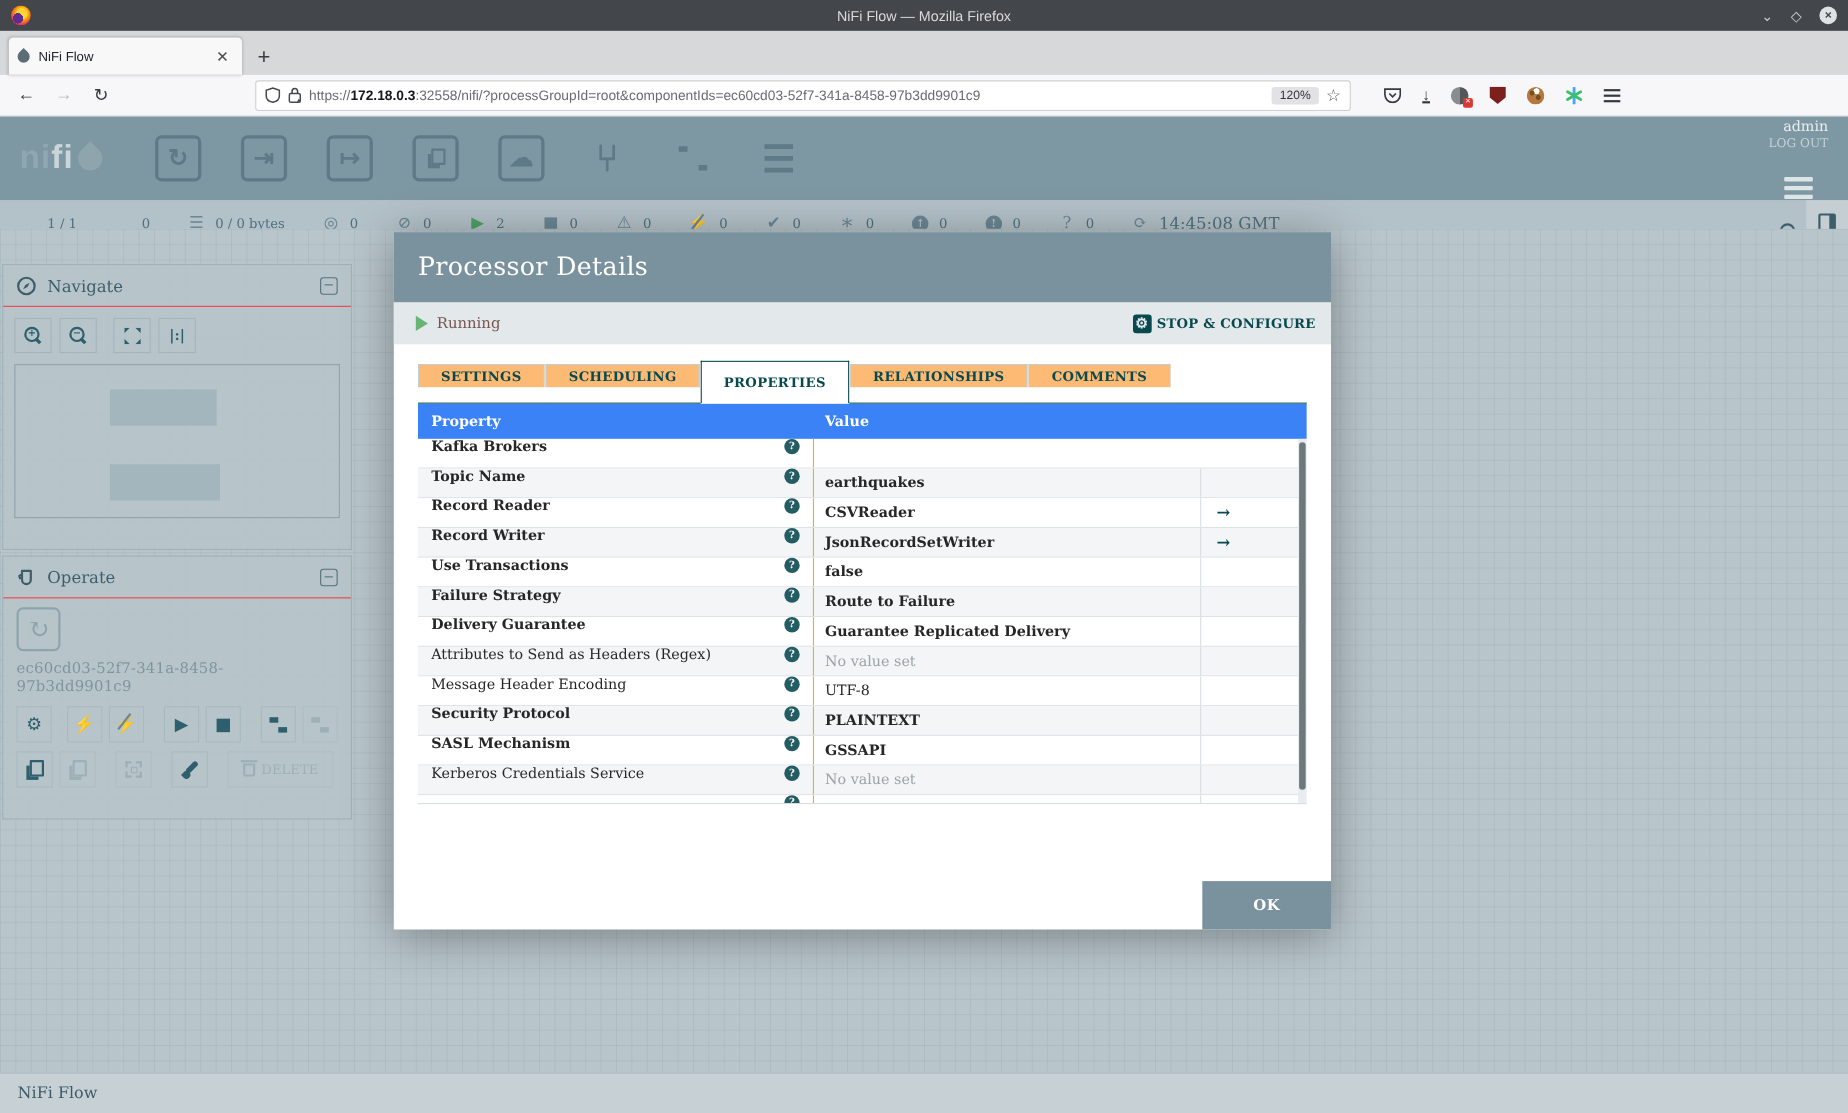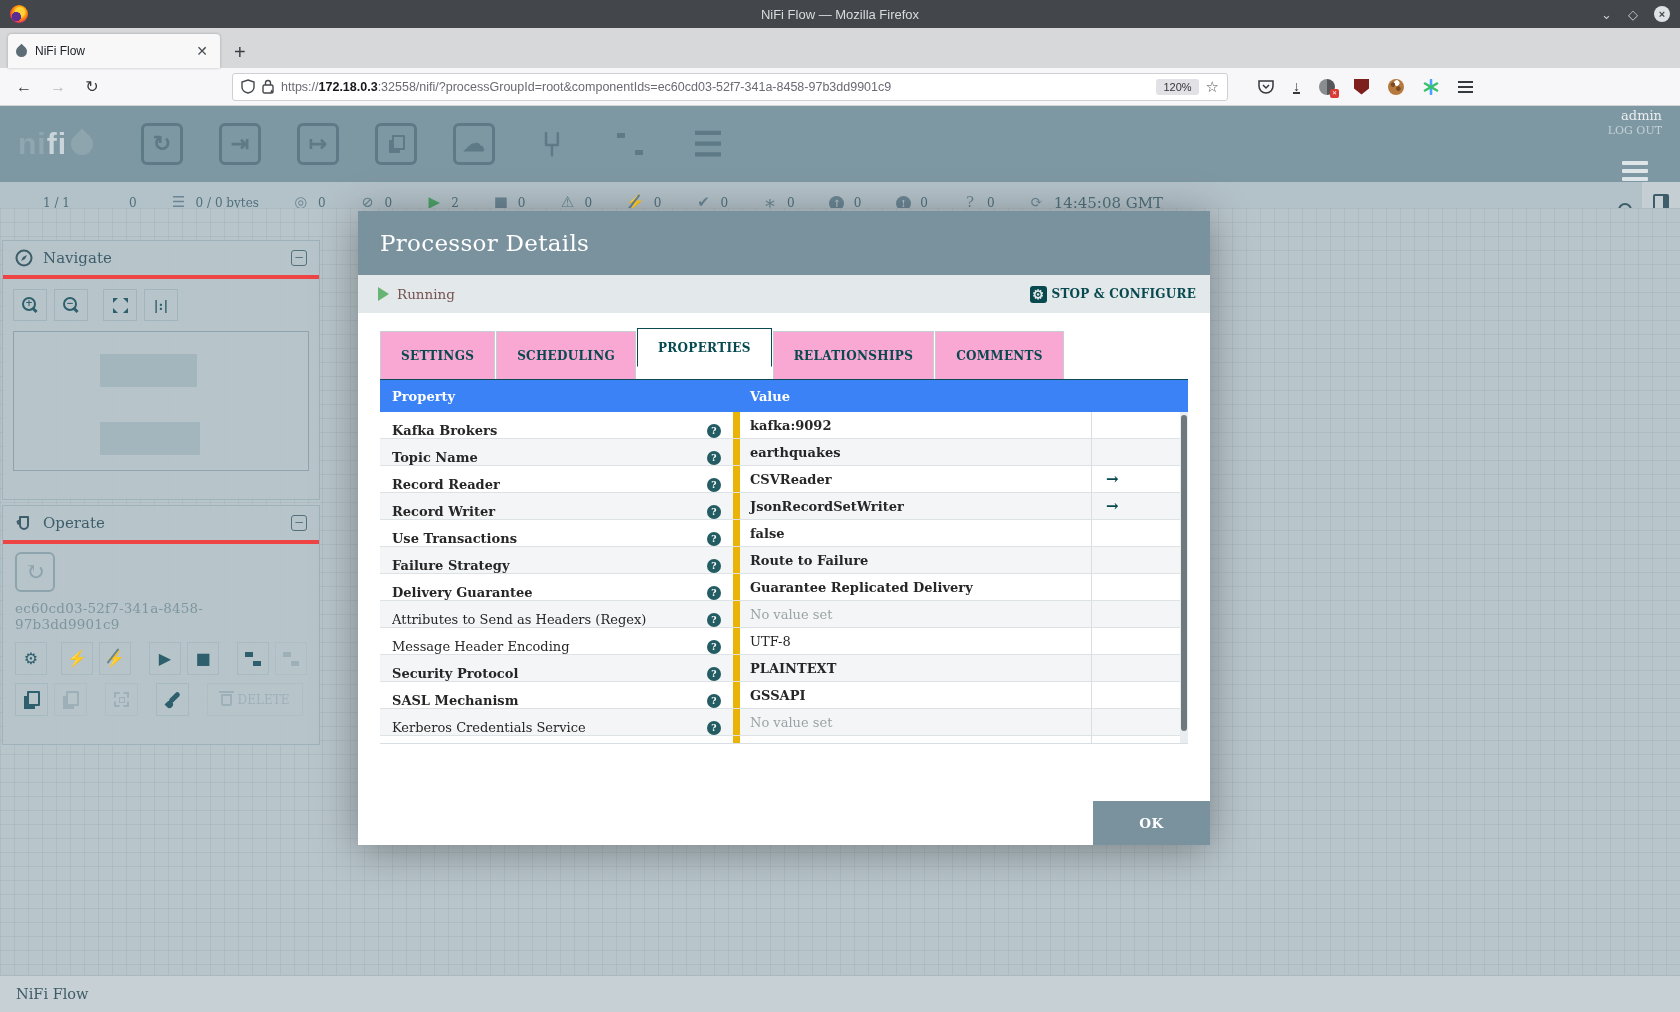--- a/index.html
+++ b/index.html
@@ -74,21 +74,21 @@
   
   .canvas { position:absolute; top:208px; bottom:37px; left:0; right:0;
     background-color:#b8c5cb;
     background-image:
       linear-gradient(rgba(92,114,124,.10) 1px, transparent 1px),
       linear-gradient(90deg, rgba(92,114,124,.10) 1px, transparent 1px);
     background-size:14px 14px; }
 
   
   .panel { position:absolute; left:2px; width:318px; border:1px solid #9fb1b9; background:rgba(182,196,202,.92); font-family:"DejaVu Serif", serif; }
-  .panel-hd { height:38px; display:flex; align-items:center; padding:0 12px; gap:10px; color:#3e5d6a; font-size:15px; border-bottom:4px solid #ef4444; }
+  .panel-hd { height:38px; display:flex; align-items:center; padding:0 12px; gap:10px; color:#3e5d6a; font-size:15px; border-bottom:1px solid #ef4444; }
   .panel-collapse { margin-left:auto; width:16px; height:16px; border:1.5px solid #54707c; border-radius:3px; color:#54707c; font-size:12px; line-height:13px; text-align:center; }
   .nav-panel { top:32px; height:260px; }
   .nav-tools { display:flex; gap:7px; padding:10px 10px 6px; }
   .tool-btn { width:34px; height:32px; border:1px solid #a3b5bc; display:flex; align-items:center; justify-content:center; color:#2e5f6c; font-weight:bold; font-size:13px; }
   .magz { position:relative; width:16px; height:16px; }
   .magz::before { content:attr(data-sign); position:absolute; width:10px; height:10px; border:2px solid #2e5f6c; border-radius:50%; left:0; top:0; font-size:9px; line-height:9px; text-align:center; color:#2e5f6c; }
   .magz::after { content:""; position:absolute; width:2.5px; height:6px; background:#2e5f6c; transform:rotate(-45deg); left:11px; top:10px; }
   .minimap { margin:4px 10px; height:140px; border:1px solid #8fa3ac; position:relative; }
   .mini-rect { position:absolute; background:#a3b5bd; }
 
@@ -121,30 +121,30 @@
   .dialog { position:absolute; left:358px; top:211px; width:852px; height:634px; background:#fff; box-shadow:0 6px 40px rgba(0,0,0,.35); font-family:"DejaVu Serif", serif; }
   .dlg-header { height:64px; background:#7a929e; display:flex; align-items:center; padding:0 22px; }
   .dlg-title { color:#fff; font-size:23px; letter-spacing:.3px; }
   .dlg-statusrow { height:38px; background:#e3e8eb; display:flex; align-items:center; padding:0 14px 0 20px; }
   .run-tri { width:0; height:0; border-left:11px solid #68b473; border-top:7px solid transparent; border-bottom:7px solid transparent; margin-right:8px; }
   .run-text { color:#775351; font-size:13.5px; }
   .stopcfg { margin-left:auto; display:flex; align-items:center; gap:5px; color:#07494f; font-size:12px; font-weight:bold; letter-spacing:.2px; }
   .stopcfg .gearbox { width:17px; height:17px; background:#07494f; color:#e3e8eb; border-radius:3px; font-size:13px; line-height:17px; text-align:center; }
   .dlg-body { padding:18px 22px 0; }
   .tabs { display:flex; border-bottom:1px solid #0b4a50; }
-  .tab-item { min-width:114px; padding:0 20px; height:48px; display:flex; align-items:center; justify-content:center; background:#f9a8d4; border:1px solid #c4ced3; border-bottom:none; margin-right:1px; color:#07494f; font-size:12px; font-weight:bold; letter-spacing:.3px; }
+  .tab-item { min-width:114px; padding:0 20px; height:21px; display:flex; align-items:center; justify-content:center; background:#fdba74; border:1px solid #c4ced3; border-bottom:none; margin-right:1px; color:#07494f; font-size:12px; font-weight:bold; letter-spacing:.3px; }
   .tab-item.active { background:#fff; border:1px solid #0b4a50; border-bottom:1px solid #fff; margin-bottom:-1px; height:39px; margin-top:-3px; }
   .req-label { font-size:13px; font-weight:bold; color:#262626; margin:24px 0 20px; }
   .ptable { position:relative; width:808px; height:364px; overflow:hidden; border-bottom:1px solid #d8dee1; }
   .pt-head { height:32px; background:#3b82f6; color:#fff; font-size:13px; font-weight:bold; display:flex; align-items:center; }
   .pt-head .c1 { width:360px; padding-left:12px; }
   .pt-head .c2 { padding-left:10px; }
   .pt-row { height:27px; display:flex; align-items:center; border-bottom:1px solid #dde2e5; font-size:13px; color:#262626; background:#fff; }
   .pt-row:nth-child(even) { background:#f3f5f6; }
-  .pt-c1 { width:360px; padding-left:12px; display:flex; align-items:flex-end; border-right:7px solid #eab308; height:100%; }
+  .pt-c1 { width:360px; padding-left:12px; display:flex; align-items:flex-start; border-right:1px solid #eab308; height:100%; }
   .pt-c1 .pname { flex:1; white-space:nowrap; overflow:hidden; }
   .pt-row.required .pname, .pt-row.required .pval { font-weight:bold; }
   .help-ic { width:14px; height:14px; border-radius:50%; background:#235c63; color:#fff; font-size:9px; font-weight:bold; line-height:14px; text-align:center; margin-right:12px; flex:none; }
   .pt-c2 { width:352px; padding-left:10px; border-right:1px solid #d8dee1; height:100%; display:flex; align-items:center; }
   .pt-c2 .unset { color:#9ca3a6; font-weight:normal; }
   .pt-c3 { flex:1; height:100%; display:flex; align-items:center; padding-left:14px; color:#07494f; font-weight:bold; font-size:15px; }
   .vscroll { position:absolute; right:0; top:32px; bottom:0; width:8px; background:#e9edef; }
   .vthumb { position:absolute; left:1px; right:1px; top:3px; height:316px; background:#6e797e; border-radius:3px; }
   .ok-btn { position:absolute; right:0; bottom:0; width:117px; height:44px; background:#7a929e; color:#fff; font-size:13.5px; font-weight:bold; display:flex; align-items:center; justify-content:center; letter-spacing:.5px; }
 </style>
@@ -432,23 +432,20 @@
       <div class="pt-head">
         <span class="c1">Property</span>
         <span class="c2">Value</span>
       </div>
       <div id="pt-body">
           <div class="pt-row required">
             <span class="pt-c1">
               <span class="pname">Kafka Brokers</span>
               <span class="help-ic">?</span>
             </span>
-            <span class="pt-c2">
-              <span class="pval">kafka:9092</span>
-            </span>
             <span class="pt-c3"></span>
           </div>
           <div class="pt-row required">
             <span class="pt-c1">
               <span class="pname">Topic Name</span>
               <span class="help-ic">?</span>
             </span>
             <span class="pt-c2">
               <span class="pval">earthquakes</span>
             </span>

